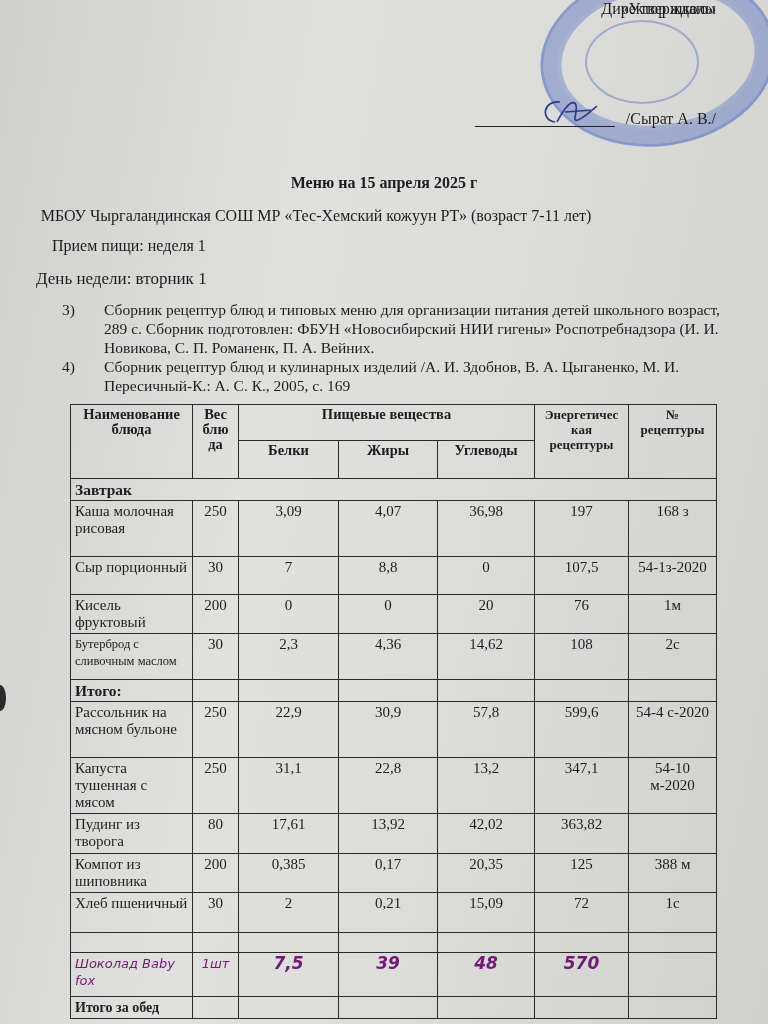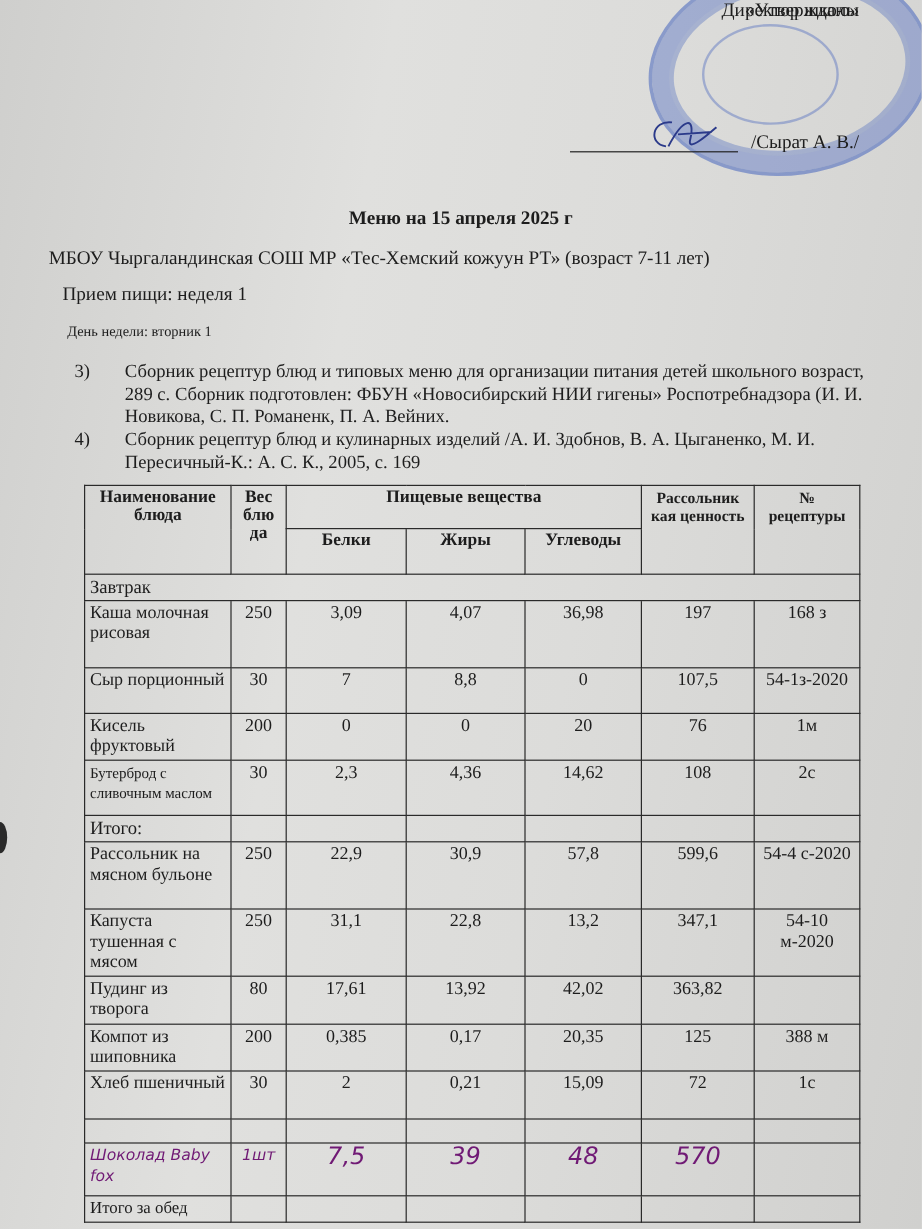--- a/index.html
+++ b/index.html
@@ -22,39 +22,39 @@
     position: absolute; left: 585px; top: 20px; width: 110px; height: 80px;
     border-radius: 50%; border: 2px solid rgba(70,100,190,0.4);
   }
   .approve { position: absolute; right: 52px; text-align: right; font-size: 16px; }
   .sig-line { position: absolute; left: 475px; top: 126px; width: 140px; border-bottom: 1px solid #222; }
   .sig-scribble { position: absolute; left: 535px; top: 92px; }
   .abs { position: absolute; }
   .title { left: 0; width: 768px; text-align: center; top: 174px; font-weight: bold; font-size: 16px; }
   .school { left: 0; width: 612px; text-align: center; top: 207px; font-size: 16px; padding-left: 20px; box-sizing: border-box; }
   .meal { left: 52px; top: 237px; font-size: 16px; }
-  .day { left: 56px; top: 269px; font-size: 12px; }
+  .day { left: 36px; top: 269px; font-size: 17px; }
   .refs { left: 62px; top: 300px; width: 660px; font-size: 15.5px; line-height: 19px; margin: 0; padding: 0; list-style: none; }
   .refs li { display: flex; }
   .refs .num { width: 42px; flex: none; }
   table.menu {
     position: absolute; left: 70px; top: 404px; width: 646px;
     border-collapse: collapse; font-size: 15px; table-layout: fixed;
   }
   table.menu td, table.menu th {
     border: 1.4px solid #2a2a2a; vertical-align: top; padding: 2px 4px; line-height: 17px;
   }
   table.menu th { font-weight: bold; text-align: center; font-size: 13px; line-height: 15px; }
   table.menu th.big { font-size: 14.5px; }
   .num-c { text-align: center; }
   .name { text-align: left; margin-top: 32px; }
   .small { font-size: 12.5px; line-height: 15px; }
-  .section td { font-weight: normal; font-size: 15.5px; }
+  .section td { font-weight: bold; font-size: 15.5px; }
   .hand { font-family: "DejaVu Sans", sans-serif; font-style: italic; color: #701a75; font-size: 13px; }
-  .hand-big { font-size: 20px; }
+  .hand-big { font-size: 17px; font-weight: bold; }
   .hole { position: absolute; left: -6px; top: 685px; width: 12px; height: 26px; border-radius: 50%; background: #2a2a2a; }
 </style>
 </head>
 <body>
 
 <div class="hole"></div>
 
 <div class="stamp"></div>
 <div class="stamp-inner"></div>
 
@@ -90,21 +90,21 @@
       <col style="width:99px">
       <col style="width:97px">
       <col style="width:94px">
       <col style="width:88px">
   </colgroup>
   <thead>
     <tr style="height:36px">
       <th rowspan="2" class="big">Наименование блюда</th>
       <th rowspan="2" class="big">Вес блю да</th>
       <th colspan="3" class="big">Пищевые вещества</th>
-      <th rowspan="2">Рассольник кая ценность</th>
+      <th rowspan="2">Энергетичес кая рецептуры</th>
       <th rowspan="2">№ рецептуры</th>
     </tr>
     <tr style="height:38px">
       <th class="big">Белки</th>
       <th class="big">Жиры</th>
       <th class="big">Углеводы</th>
     </tr>
   </thead>
   <tbody>
     <tr class="section">

